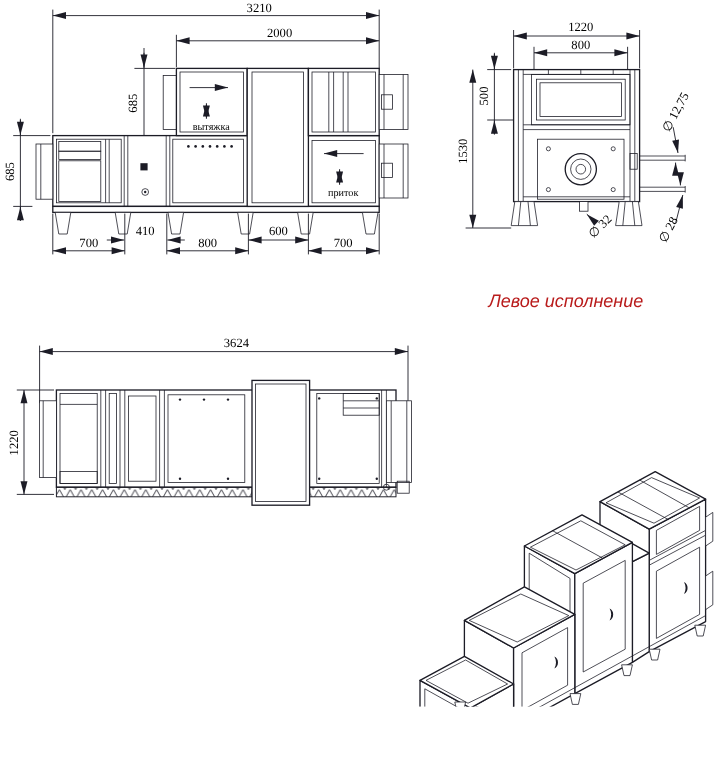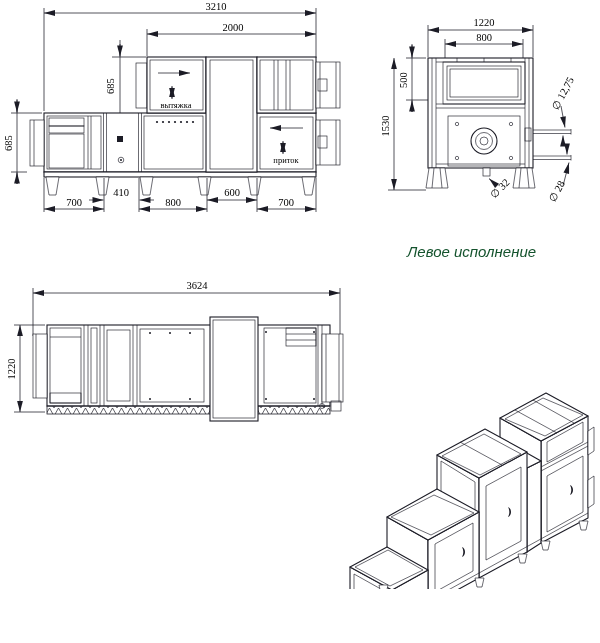--- a/index.html
+++ b/index.html
@@ -10,21 +10,21 @@
   .lnw{stroke:#1c1c26;stroke-width:1.1;fill:#ffffff;}
   .th{stroke:#1c1c26;stroke-width:0.65;fill:none;}
   .thw{stroke:#1c1c26;stroke-width:0.65;fill:#ffffff;}
   .dim{stroke:#1c1c26;stroke-width:0.75;fill:none;}
   .fl{fill:#1c1c26;stroke:none;}
   text.d{font:10.5px "Liberation Serif",serif;fill:#000;text-anchor:middle;}
   text.s{font:8.5px "Liberation Serif",serif;fill:#000;text-anchor:middle;}
   .note{position:absolute;left:17px;top:236px;font:11.5px "Liberation Sans",sans-serif;
         color:#8d8d8d;}
   .variant{position:absolute;left:407px;top:243px;font:italic 15px "Liberation Sans",sans-serif;
-        color:#14532d;}
+        color:#b91c1c;}
 </style>
 </head>
 <body>
 
 <div class="canvas">
 
 <svg width="600" height="643" viewBox="0 0 600 643">
   <defs>
     <marker id="arr" viewBox="0 0 12 8" refX="11.5" refY="4" markerWidth="12" markerHeight="8" markerUnits="userSpaceOnUse" orient="auto-start-reverse">
       <path d="M0.5,1.1 L11.5,4 L0.5,6.9 z" fill="#1c1c26"></path>

